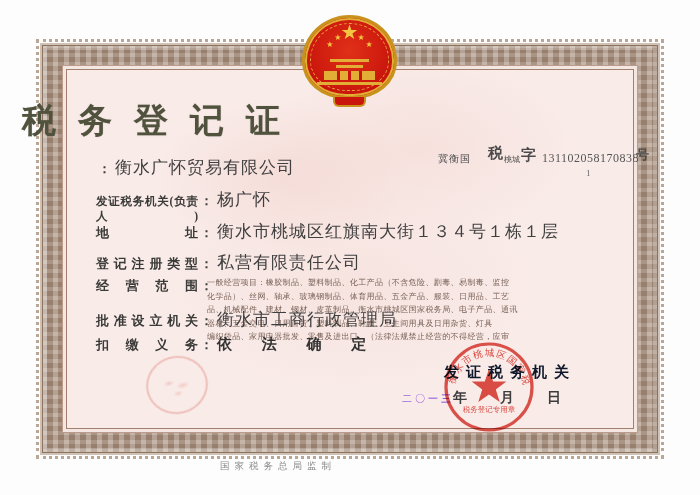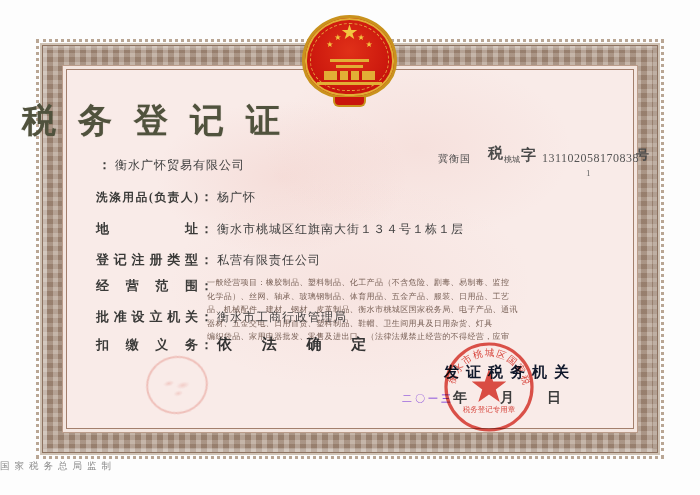--- a/index.html
+++ b/index.html
@@ -92,21 +92,21 @@
 
   
   .row { position:absolute; left:96px; display:flex; align-items:baseline; z-index:2; }
   .lab {
     display:inline-block; width:102px;
     font-size:13px; font-weight:bold; color:#3a3a38;
     text-align:justify; text-align-last:justify; text-justify:inter-character;
   }
   .lab.small { font-size:11.5px; letter-spacing:0; }
   .colon { font-size:13px; font-weight:bold; color:#3a3a38; margin:0 4px 0 2px; }
-  .val { font-size:12px; color:#3f3f3f; letter-spacing:1px; white-space:nowrap; }
+  .val { font-size:17px; color:#3f3f3f; letter-spacing:1px; white-space:nowrap; }
   .val.big-space { font-size:15px; font-weight:bold; letter-spacing:13px; color:#333; }
   .r1{ top:156px; } .r2{ top:188px; } .r3{ top:220px; } .r4{ top:251px; }
   .r5{ top:277px; } .r6{ top:308px; } .r7{ top:335px; }
 
   
   .scope {
     position:absolute; left:207px; top:276px; width:322px; z-index:1;
     font-size:8px; line-height:13.6px; color:#7a6258; letter-spacing:.4px;
     white-space:nowrap;
   }
@@ -131,21 +131,21 @@
   .faded-stamp::after {
     content:""; position:absolute; inset:10px;
     background:
       radial-gradient(8px 4px at 30% 40%, rgba(214,92,80,.25), transparent 70%),
       radial-gradient(10px 5px at 65% 55%, rgba(214,92,80,.22), transparent 70%),
       radial-gradient(7px 4px at 48% 75%, rgba(214,92,80,.22), transparent 70%);
   }
 
   
   .footer {
-    position:absolute; left:0; top:460px; width:556px; 
+    position:absolute; left:0; top:460px; width:556px; text-align:center;
     font-size:9.5px; letter-spacing:5px; color:#8a8a8a;
   }
 </style>
 </head>
 <body>
 
 <div class="page">
 
   <div class="frame">
     <div class="frame-inner"></div>
@@ -179,21 +179,21 @@
     <span class="number">131102058170838</span>
     <span class="suffix">号</span>
     <span class="annot">1</span>
   </div>
 
   <div class="row r1">
     <span class="colon">：</span>
     <span class="val">衡水广怀贸易有限公司</span>
   </div>
   <div class="row r2">
-    <span class="lab small">洗涤用品(负责人)</span>
+    <span class="lab small">发证税务机关(负责人)</span>
     <span class="colon">：</span>
     <span class="val">杨广怀</span>
   </div>
   <div class="row r3">
     <span class="lab">地址</span>
     <span class="colon">：</span>
     <span class="val">衡水市桃城区红旗南大街１３４号１栋１层</span>
   </div>
   <div class="row r4">
     <span class="lab">登记注册类型</span>

